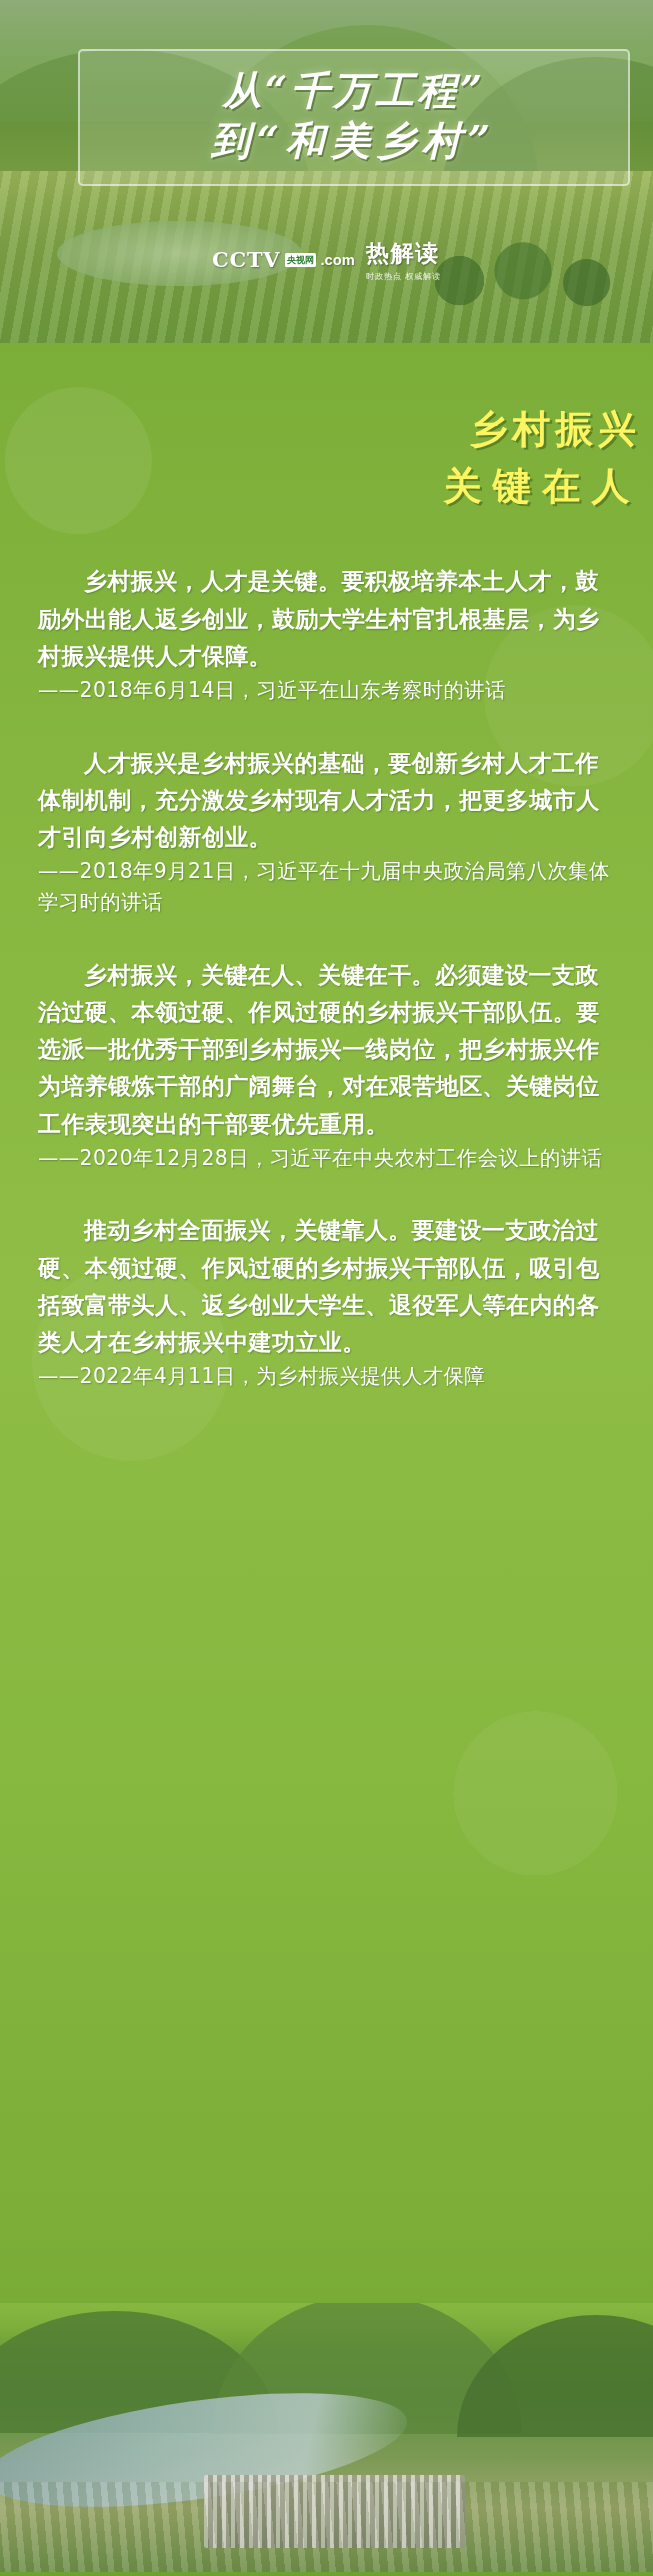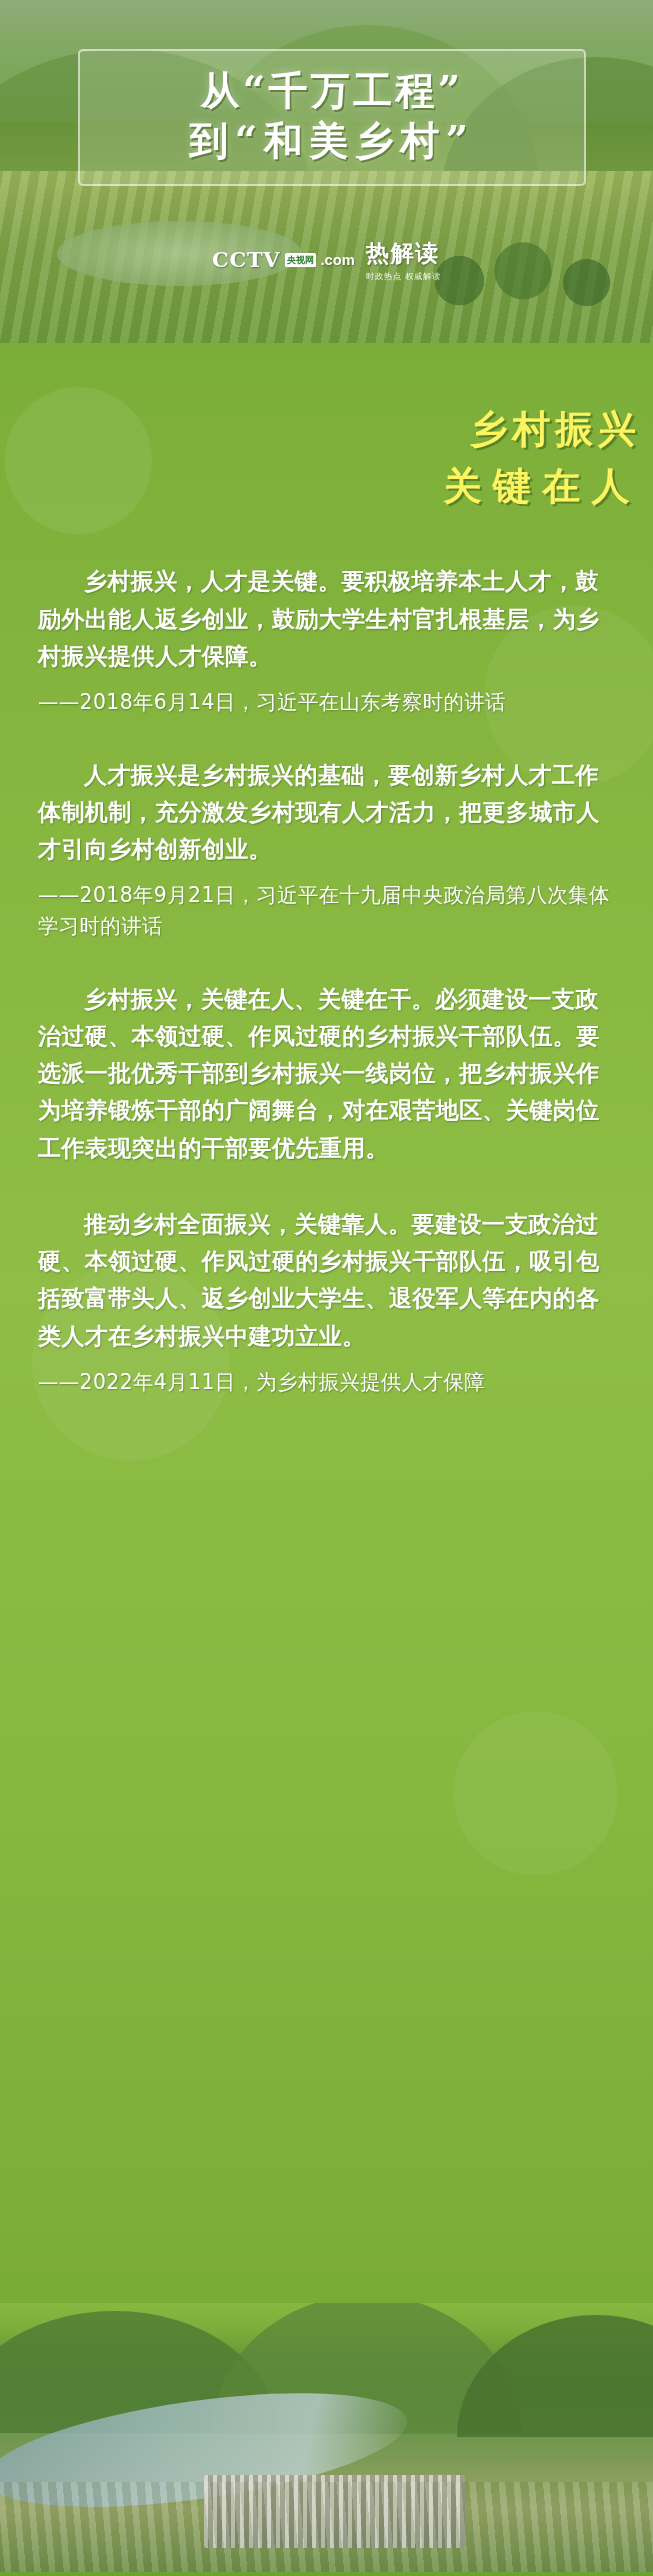--- a/index.html
+++ b/index.html
@@ -66,27 +66,28 @@
       radial-gradient(circle at 50% 60%, #48762f 0 28px, transparent 29px),
       radial-gradient(circle at 80% 72%, #3c682a 0 23px, transparent 24px);
     opacity: .65;
   }
 
   
   .title-plate {
     position: absolute;
     left: 78px;
     top: 49px;
-    width: 508px;
+    width: 552px;
     padding: 14.7px 0 18px;
     box-sizing: border-box;
     background: rgba(255,255,255,0.16);
     border: 2.4px solid rgba(255,255,255,0.55);
     border-radius: 4.9px;
     text-align: center;
+    font-style: italic;
   }
   .title-line {
     font-family: "DejaVu Serif", "Liberation Serif", serif;
     font-weight: bold;
     font-size: 39px;
     line-height: 1.28;
     letter-spacing: 3.3px;
     color: #ffffff;
     text-shadow: 1.6px 1.6px 0 rgba(60,90,30,.55), 0 0 8.2px rgba(255,255,255,.35);
   }
@@ -193,21 +194,21 @@
     color: #ffffff;
     text-indent: 46px;
     text-shadow: 0.8px 0.8px 1.6px rgba(50,80,25,.45);
     letter-spacing: 0.4px;
   }
   .quote-source {
     font-family: "DejaVu Sans", "Liberation Sans", sans-serif;
     font-size: 20.4px;
     line-height: 1.5;
     color: #ffffff;
-    margin-top: 12px;
+    margin-top: 0;
     letter-spacing: 0.4px;
     text-shadow: 0.8px 0.8px 1.6px rgba(50,80,25,.45);
   }
 
   
   .bottom-band {
     position: relative;
     height: 269px;
     overflow: hidden;
     background: linear-gradient(180deg, #7fae3f 0%, #6f9f37 14%, #5c8f3e 34%, #7d9a55 58%, #9aa66a 76%, #6e8f4a 100%);
@@ -297,20 +298,21 @@
         <div class="quote-source">——2018年6月14日，习近平在山东考察时的讲话</div>
       </div>
 
       <div class="quote-block">
         <div class="quote-text">人才振兴是乡村振兴的基础，要创新乡村人才工作体制机制，充分激发乡村现有人才活力，把更多城市人才引向乡村创新创业。</div>
         <div class="quote-source">——2018年9月21日，习近平在十九届中央政治局第八次集体学习时的讲话</div>
       </div>
 
       <div class="quote-block">
         <div class="quote-text">乡村振兴，关键在人、关键在干。必须建设一支政治过硬、本领过硬、作风过硬的乡村振兴干部队伍。要选派一批优秀干部到乡村振兴一线岗位，把乡村振兴作为培养锻炼干部的广阔舞台，对在艰苦地区、关键岗位工作表现突出的干部要优先重用。</div>
+        <div class="quote-source">——2020年12月28日，习近平在中央农村工作会议上的讲话</div>
       </div>
 
       <div class="quote-block">
         <div class="quote-text">推动乡村全面振兴，关键靠人。要建设一支政治过硬、本领过硬、作风过硬的乡村振兴干部队伍，吸引包括致富带头人、返乡创业大学生、退役军人等在内的各类人才在乡村振兴中建功立业。</div>
         <div class="quote-source">——2022年4月11日，为乡村振兴提供人才保障</div>
       </div>
 
     </div>
   </div>
 

